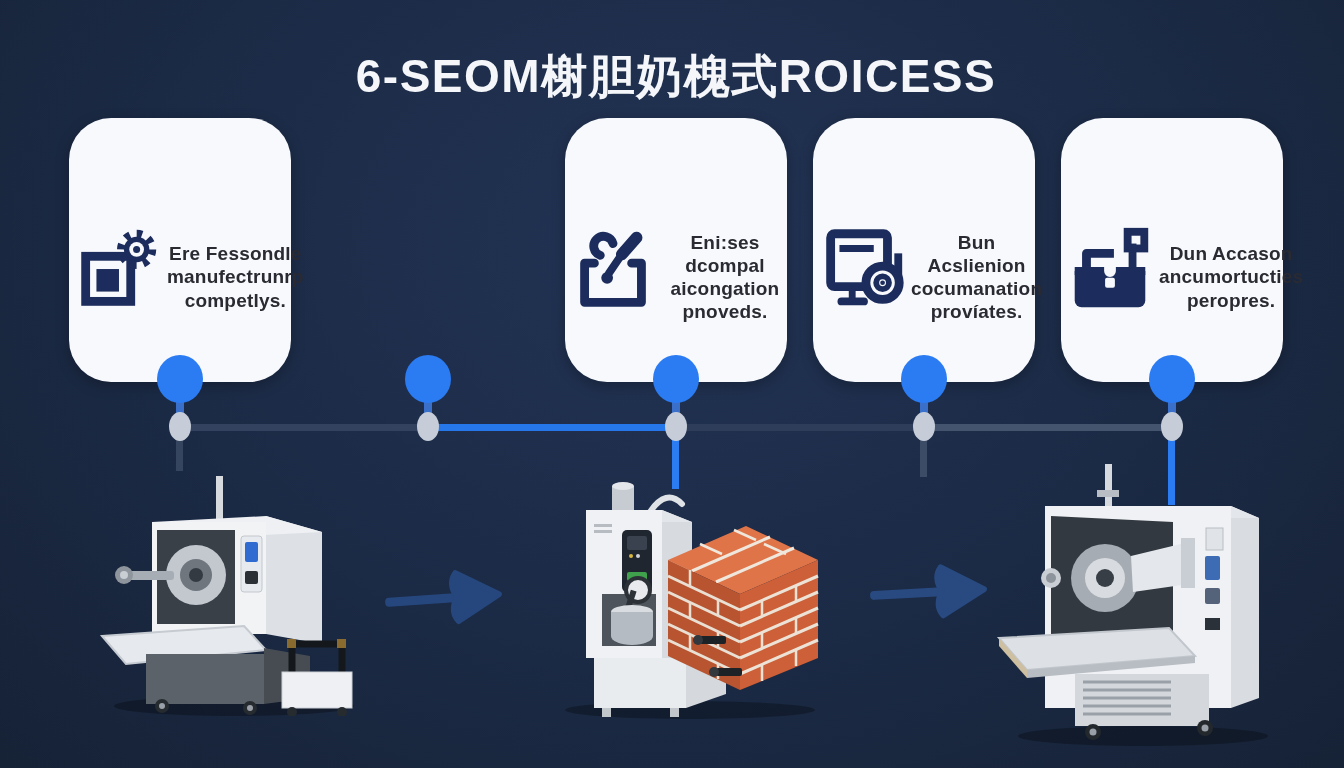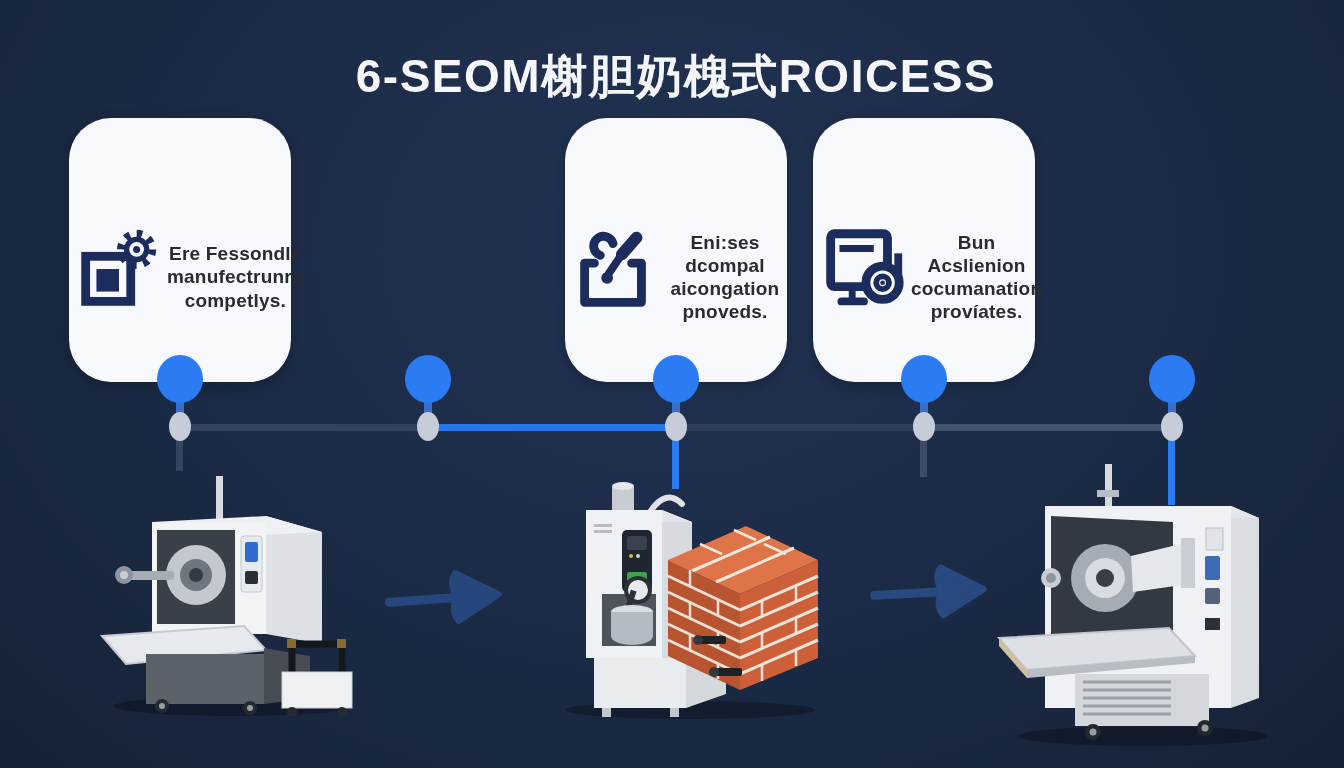--- a/index.html
+++ b/index.html
@@ -95,20 +95,36 @@
         <circle cx="71" cy="62" r="17" fill="#f7f9fc" stroke="#1c2c5c" stroke-width="9"></circle>
         <circle cx="71" cy="62" r="6.5" fill="none" stroke="#1c2c5c" stroke-width="6"></circle>
         <circle cx="71" cy="62" r="2.4" fill="#1c2c5c"></circle>
       </svg>
     </div>
     <div class="step-label">Bun Acslienion
 cocumanation
 províates.</div>
   </div>
 
+  <div class="card" style="left:1061px">
+    <div class="icon-wrap">
+      <svg width="98" height="98" viewBox="0 0 100 100">
+        <path d="M26,52 v-20 h28" fill="none" stroke="#1c2c5c" stroke-width="9" stroke-linejoin="round"></path>
+        <line x1="73" y1="54" x2="73" y2="22" stroke="#1c2c5c" stroke-width="8"></line>
+        <rect x="68" y="10" width="17" height="17" fill="none" stroke="#1c2c5c" stroke-width="8"></rect>
+        <path d="M14,50 h72 v30 a7,7 0 0 1 -7,7 h-58 a7,7 0 0 1 -7,-7 z" fill="#1c2c5c"></path>
+        <circle cx="50" cy="49" r="9" fill="#f7f9fc"></circle>
+        <path d="M14,50 h26 a10,10 0 0 0 20,0 h26" fill="none" stroke="#1c2c5c" stroke-width="8"></path>
+        <rect x="45" y="57" width="10" height="10" rx="2" fill="#f7f9fc"></rect>
+      </svg>
+    </div>
+    <div class="step-label">Dun Accason
+ancumortucties
+peropres.</div>
+  </div>
 
   <div class="node" style="left:157px;  top:355px"></div>
   <div class="node" style="left:405px;  top:355px"></div>
   <div class="node" style="left:653px;  top:355px"></div>
   <div class="node" style="left:901px;  top:355px"></div>
   <div class="node" style="left:1149px; top:355px"></div>
 
   <div class="stem-top" style="left:176px"></div>
   <div class="stem-top" style="left:424px"></div>
   <div class="stem-top" style="left:672px"></div>

